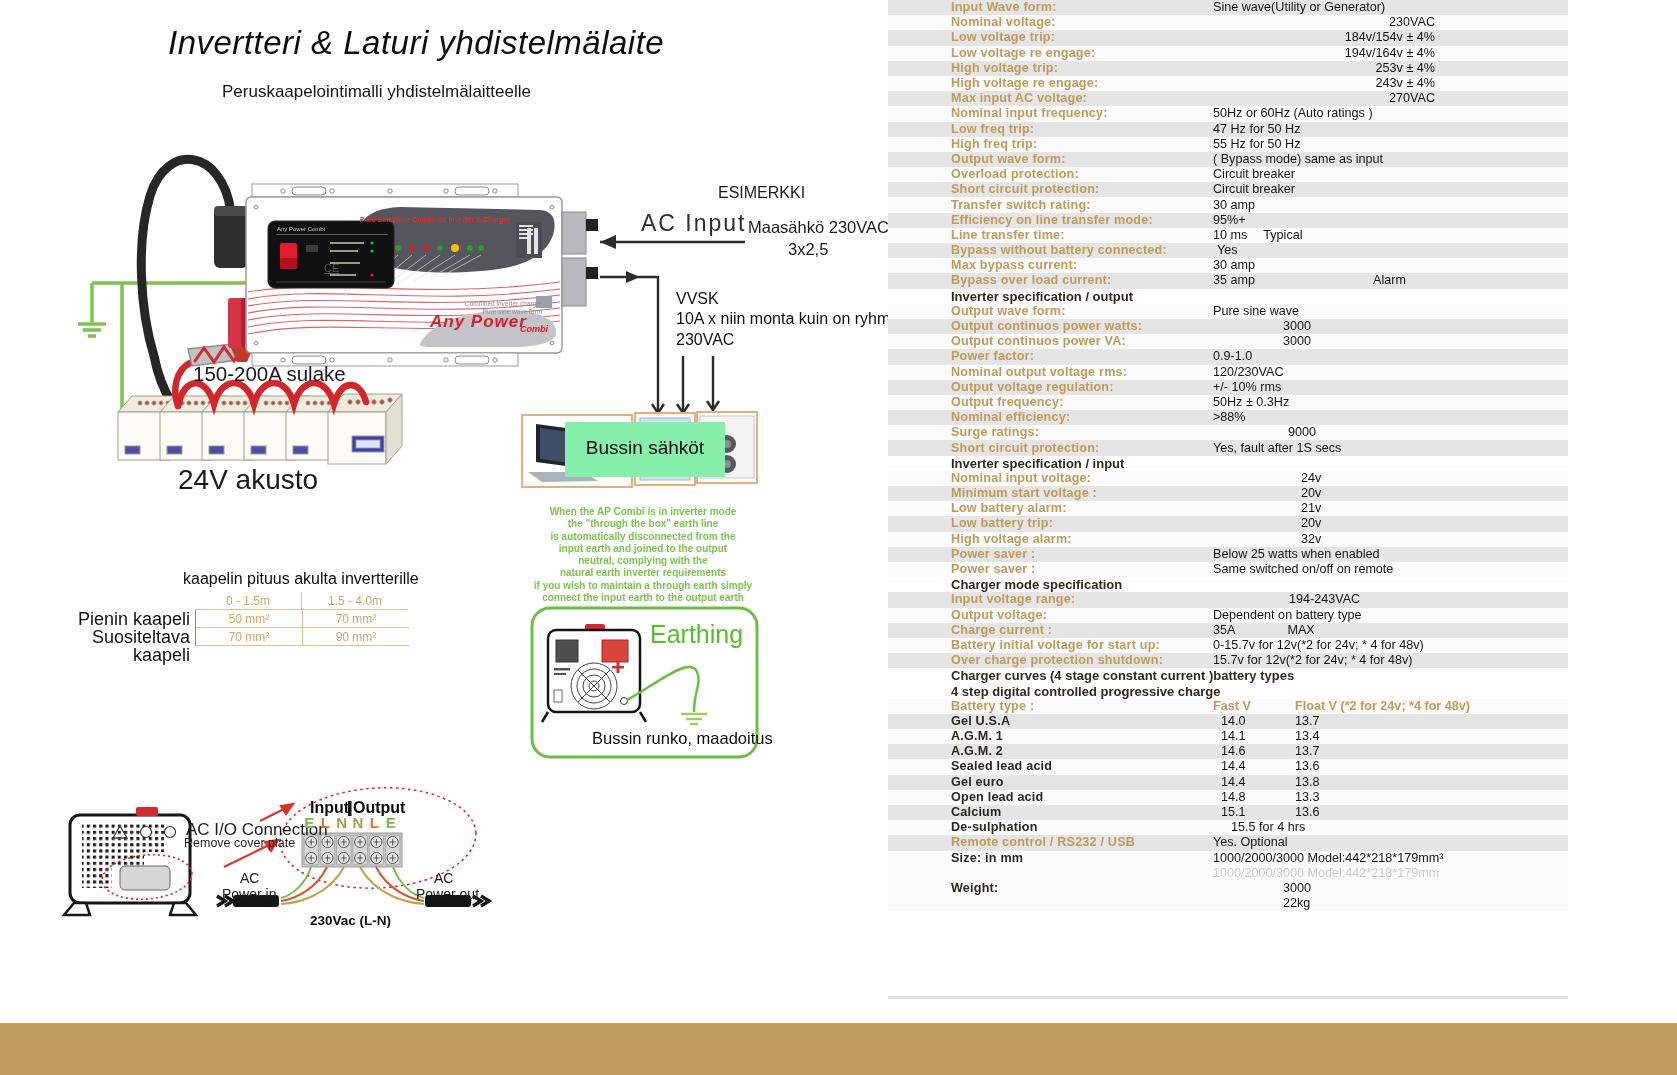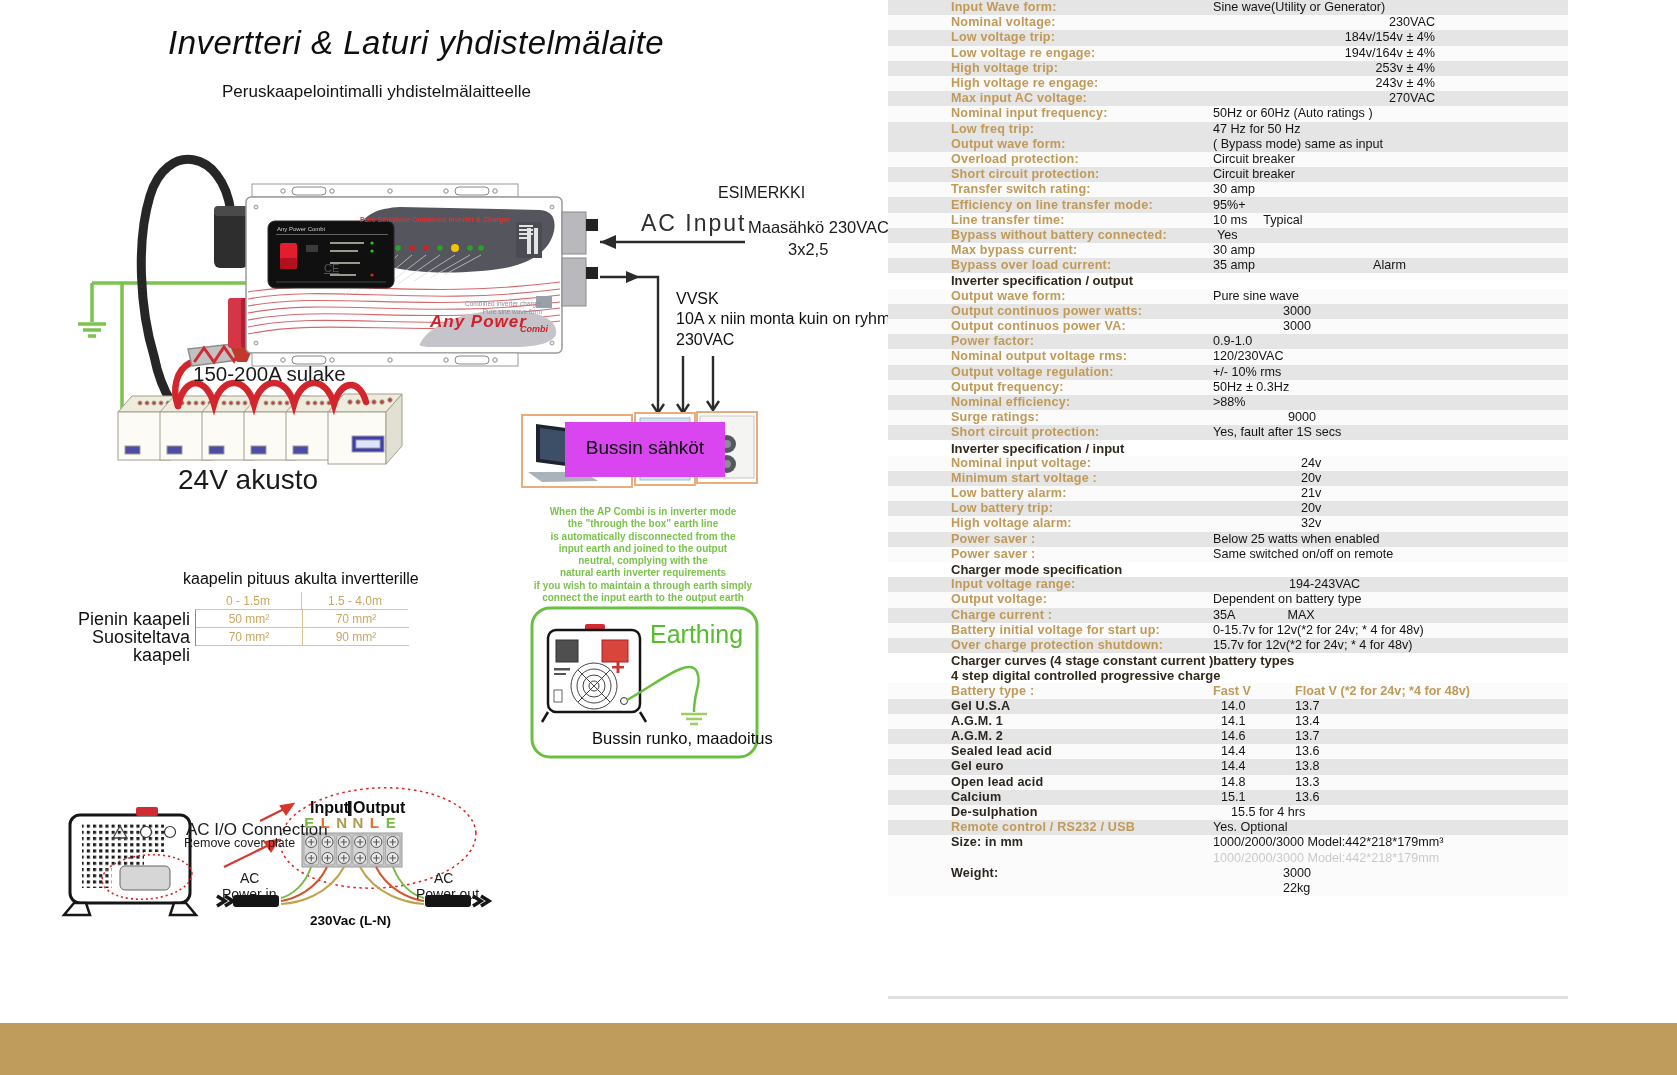--- a/index.html
+++ b/index.html
@@ -11,21 +11,21 @@
   #title{left:168px;top:24px;font-size:33px;font-style:italic;font-weight:500;color:#0e0e0e;letter-spacing:.5px;}
   #subtitle{left:222px;top:82px;font-size:17px;color:#141414;}
   
   #esimerkki{left:718px;top:184px;font-size:16px;}
   #acinput{left:641px;top:210px;font-size:23px;color:#2e2e2e;letter-spacing:2px;}
   #mains{left:748px;top:218px;font-size:16.5px;}
   #mainscable{left:788px;top:240px;font-size:16.5px;}
   .vvsk{left:676px;font-size:16px;color:#111;}
   #fuselabel{left:193px;top:362px;font-size:20.5px;}
   #battlabel{left:178px;top:464px;font-size:28px;}
-  #buspower{left:565px;top:422px;width:160px;height:55px;background:#d946ef;text-align:center;
+  #buspower{left:565px;top:422px;width:160px;height:55px;background:#86efac;text-align:center;
             font-size:19px;line-height:52px;color:#0c0c0c;}
   #enote{left:513px;top:506px;width:260px;text-align:center;font-size:10px;line-height:12.3px;
          font-weight:700;color:#7cc34e;white-space:normal;}
   #earthingtitle{left:650px;top:620px;font-size:25px;color:#55bd2a;}
   #earthcaption{left:592px;top:729px;font-size:16.5px;color:#0c0c0c;}
   
   #paneltitle{left:360px;top:216px;width:190px;font-size:7px;font-weight:700;color:#e62e2e;white-space:normal;line-height:7px;}
   #disptitle{left:277px;top:226px;font-size:6px;color:#cfcfcf;}
   #cetext{left:324px;top:262px;font-size:11px;color:#555;text-decoration:underline;}
   #brand{left:430px;top:312px;font-size:17px;font-weight:700;font-style:italic;color:#d2202a;letter-spacing:1px;}
@@ -504,20 +504,24 @@
           <span class="val ar">270VAC</span>
         </div>
         <div class="srow w">
           <span class="lbl">Nominal input frequency:</span>
           <span class="val">50Hz or 60Hz (Auto ratings )</span>
         </div>
         <div class="srow g">
           <span class="lbl">Low freq trip:</span>
           <span class="val">47 Hz for 50 Hz</span>
         </div>
+        <div class="srow w">
+          <span class="lbl">High freq trip:</span>
+          <span class="val">55 Hz for 50 Hz</span>
+        </div>
         <div class="srow g">
           <span class="lbl">Output wave form:</span>
           <span class="val">( Bypass mode) same as input</span>
         </div>
         <div class="srow w">
           <span class="lbl">Overload protection:</span>
           <span class="val">Circuit breaker</span>
         </div>
         <div class="srow g">
           <span class="lbl">Short circuit protection:</span>

